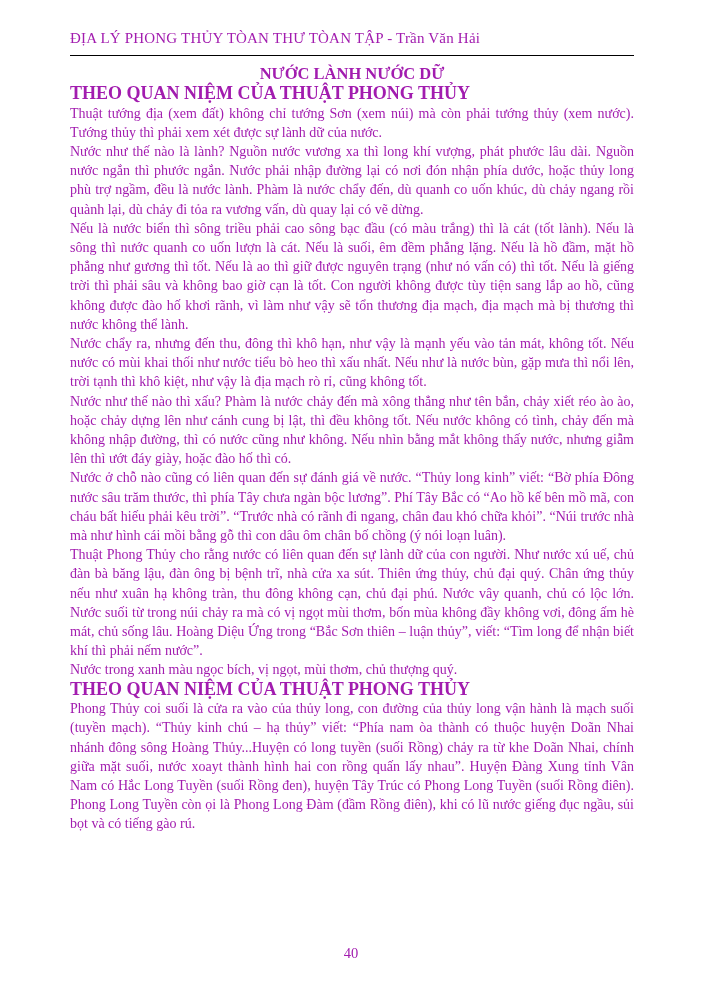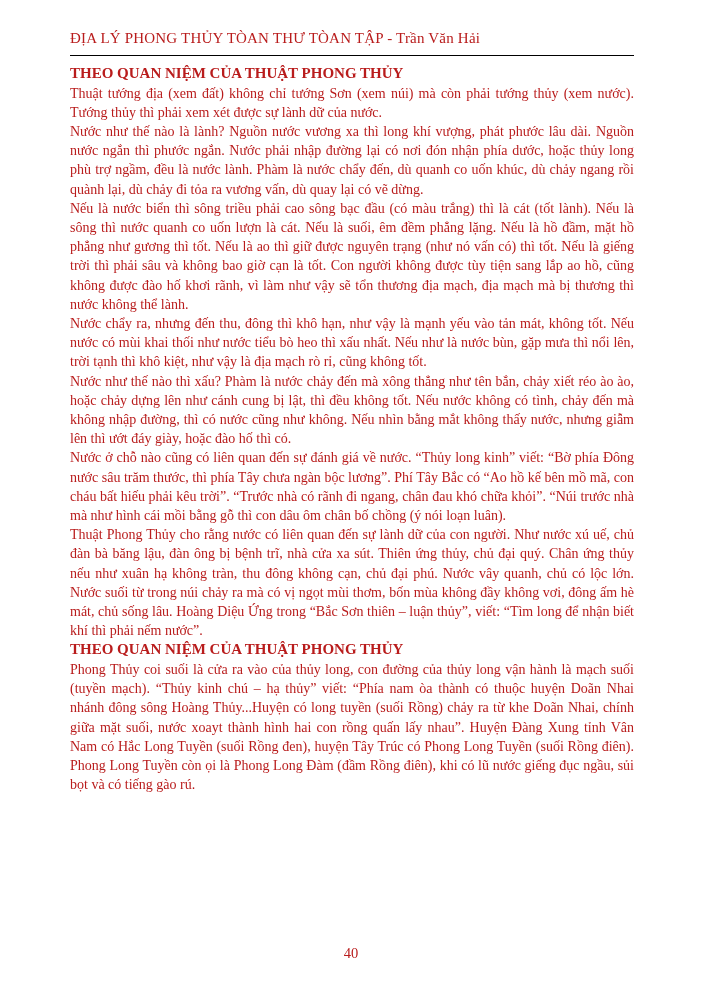--- a/index.html
+++ b/index.html
@@ -4,21 +4,21 @@
 <style>
   * { margin: 0; padding: 0; box-sizing: border-box; }
   html, body { background: #888; }
   .page {
     position: relative;
     width: 702px;
     height: 994px;
     margin: 0 auto;
     background: #ffffff;
     font-family: "Liberation Serif", "DejaVu Serif", serif;
-    color: #b91c1c;
+    color: #a21caf;
     overflow: hidden;
   }
   .content {
     padding: 30px 68px 0 70px;
   }
   .running-header {
     font-size: 15px;
     letter-spacing: 0.2px;
     padding-bottom: 8px;
     white-space: nowrap;
@@ -29,21 +29,21 @@
     margin-bottom: 8px;
   }
   .section-title {
     text-align: center;
     font-weight: bold;
     font-size: 16.5px;
     line-height: 20px;
   }
   .section-heading {
     font-weight: bold;
-    font-size: 15px;
+    font-size: 18px;
     line-height: 19.5px;
   }
   .para {
     font-size: 14px;
     line-height: 19.2px;
     text-align: justify;
   }
   .page-footer {
     position: absolute;
     bottom: 32px;
@@ -56,28 +56,30 @@
 </head>
 <body>
 
 <div class="page">
   <div class="content">
 
     <div class="running-header">ĐỊA LÝ PHONG THỦY TÒAN THƯ  TÒAN TẬP -  Trần Văn Hải</div>
     <hr class="header-rule">
 
     <div>
+      <div class="section-title">NƯỚC LÀNH NƯỚC DỮ</div>
       <div class="section-heading">THEO QUAN NIỆM CỦA THUẬT PHONG THỦY</div>
       <p class="para">Thuật tướng địa (xem đất) không chỉ tướng Sơn (xem núi) mà còn phải tướng thủy (xem nước). Tướng thủy thì phải xem xét được sự lành dữ của nước.</p>
       <p class="para">Nước như thế nào là lành? Nguồn nước vương xa thì long khí vượng, phát phước lâu dài. Nguồn nước ngắn thì phước ngắn. Nước phải nhập đường lại có nơi đón nhận phía dước, hoặc thủy long phù trợ ngầm, đều là nước lành. Phàm là nước chẩy đến, dù quanh co uốn khúc, dù chảy ngang rồi quành lại, dù chảy đi tỏa ra vương vấn, dù quay lại có vẽ dừng.</p>
       <p class="para">Nếu là nước biển thì sông triều phải cao sông bạc đầu (có màu trắng) thì là cát (tốt lành). Nếu là sông thì nước quanh co uốn lượn là cát. Nếu là suối, êm đềm phẳng lặng. Nếu là hồ đầm, mặt hồ phẳng như gương thì tốt. Nếu là ao thì giữ được nguyên trạng (như nó vấn có) thì tốt. Nếu là giếng trời thì phải sâu và không bao giờ cạn là tốt. Con người không được tùy tiện sang lắp ao hồ, cũng không được đào hố khơi rãnh, vì làm như vậy sẽ tổn thương địa mạch, địa mạch mà bị thương thì nước không thể lành.</p>
       <p class="para">Nước chẩy ra, nhưng đến thu, đông thì khô hạn, như vậy là mạnh yếu vào tản mát, không tốt. Nếu nước có mùi khai thối như nước tiểu bò heo thì xấu nhất. Nếu như là nước bùn, gặp mưa thì nổi lên, trời tạnh thì khô kiệt, như vậy là địa mạch rò rỉ, cũng không tốt.</p>
       <p class="para">Nước như thế nào thì xấu? Phàm là nước chảy đến mà xông thẳng như tên bắn, chảy xiết réo ào ào, hoặc chảy dựng lên như cánh cung bị lật, thì đều không tốt. Nếu nước không có tình, chảy đến mà không nhập đường, thì có nước cũng như không. Nếu nhìn bằng mắt không thấy nước, nhưng giẫm lên thì ướt đáy giày, hoặc đào hố thì có.</p>
       <p class="para">Nước ở chỗ nào cũng có liên quan đến sự đánh giá về nước. “Thủy long kinh” viết: “Bờ phía Đông nước sâu trăm thước, thì phía Tây chưa ngàn bộc lương”. Phí Tây Bắc có “Ao hồ kế bên mồ mã, con cháu bất hiếu phải kêu trời”. “Trước nhà có rãnh đi ngang, chân đau khó chữa khỏi”. “Núi trước nhà mà như hình cái mồi bằng gỗ thì con dâu ôm chân bố chồng (ý nói loạn luân).</p>
       <p class="para">Thuật Phong Thủy cho rằng nước có liên quan đến sự lành dữ của con người. Như nước xú uế, chủ đàn bà băng lậu, đàn ông bị bệnh trĩ, nhà cửa xa sút. Thiên ứng thủy, chủ đại quý. Chân ứng thủy nếu như xuân hạ không tràn, thu đông không cạn, chủ đại phú. Nước vây quanh, chủ có lộc lớn. Nước suối từ trong núi chảy ra mà có vị ngọt mùi thơm, bốn mùa không đầy không vơi, đông ấm hè mát, chủ sống lâu. Hoàng Diệu Ứng trong “Bắc Sơn thiên – luận thủy”, viết: “Tìm long để nhận biết khí thì phải nếm nước”.</p>
+      <p class="para">Nước trong xanh màu ngọc bích, vị ngọt, mùi thơm, chủ thượng quý.</p>
     </div>
 
     <div>
       <div class="section-heading">THEO QUAN NIỆM CỦA THUẬT PHONG THỦY</div>
       <p class="para">Phong Thủy coi suối là cửa ra vào của thủy long, con đường của thủy long vận hành là mạch suối (tuyền mạch). “Thủy kinh chú – hạ thủy” viết: “Phía nam òa thành có thuộc huyện Doãn Nhai nhánh đông sông Hoàng Thủy...Huyện có long tuyền (suối Rồng) chảy ra từ khe Doãn Nhai, chính giữa mặt suối, nước xoayt thành hình hai con rồng quấn lấy nhau”. Huyện Đàng Xung tỉnh Vân Nam có Hắc Long Tuyền (suối Rồng đen), huyện Tây Trúc có Phong Long Tuyền (suối Rồng điên). Phong Long Tuyền còn ọi là Phong Long Đàm (đầm Rồng điên), khi có lũ nước giếng đục ngầu, sủi bọt và có tiếng gào rú.</p>
     </div>
 
   </div>
 
   <div class="page-footer">40</div>

